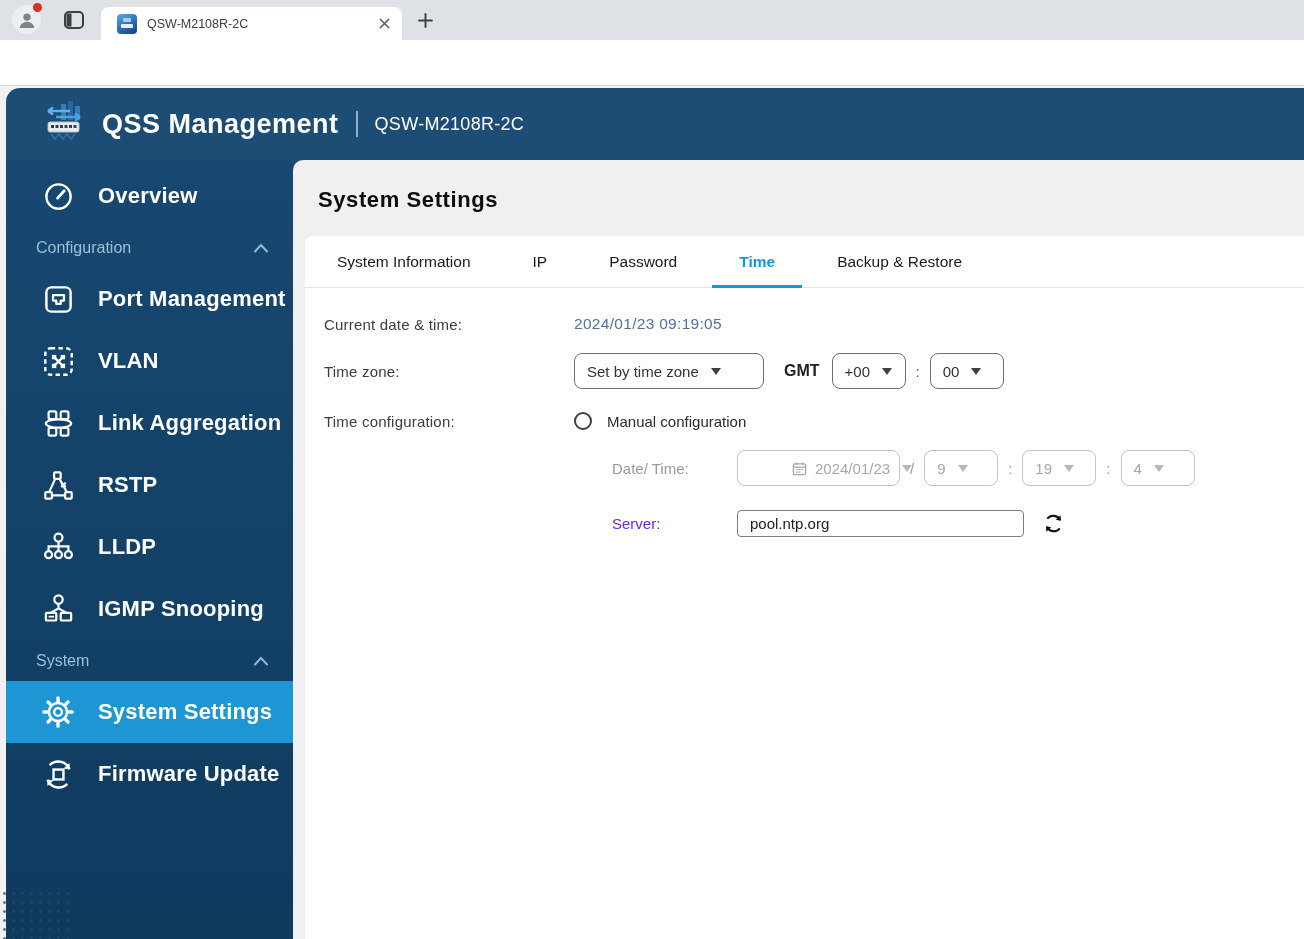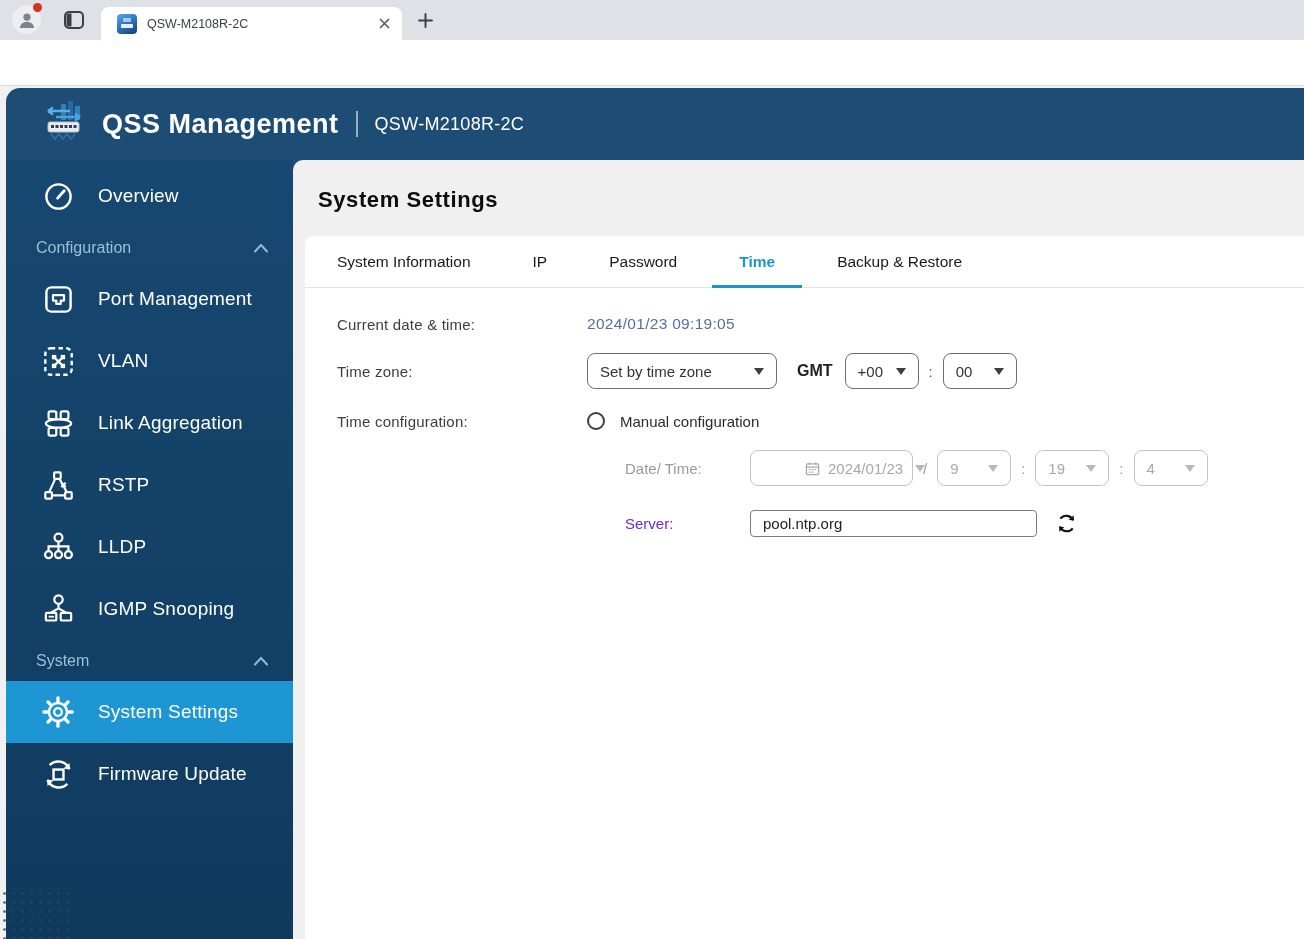--- a/index.html
+++ b/index.html
@@ -36,45 +36,45 @@
   .shell { position:absolute; left:6px; top:2px; right:0; bottom:0; background:#1d4d74; border-top-left-radius:14px; }
   .app-header { position:absolute; left:0; top:0; right:0; height:72px; display:flex; align-items:center; padding-left:34px; }
   .app-title { color:#fff; font-size:27px; font-weight:bold; letter-spacing:.5px; margin-left:14px; }
   .title-sep { width:2px; height:26px; background:rgba(255,255,255,.55); margin:0 17px; }
   .device-name { color:#fff; font-size:18px; letter-spacing:.3px; }
 
   .sidebar { position:absolute; left:0; top:72px; width:287px; bottom:0;
     background:linear-gradient(180deg,#174871 0%,#0f3a5e 100%); padding-top:5px; }
   .side-item { height:62px; display:flex; align-items:center; padding-left:34px; cursor:pointer; }
   .side-item .sicon { width:36px; display:flex; justify-content:center; margin-right:22px; }
-  .side-item .slabel { color:#fff; font-weight:normal; font-size:19px; letter-spacing:.2px; }
+  .side-item .slabel { color:#fff; font-weight:bold; font-size:22px; letter-spacing:.2px; }
   .side-item.active { background:#1e96d3; }
   .side-section { height:41px; display:flex; align-items:center; justify-content:space-between;
     padding:0 24px 0 30px; color:#9dbfd8; font-size:16px; }
 
   .content { position:absolute; left:287px; top:72px; right:0; bottom:0; background:#f0f0f0; border-top-left-radius:10px; }
   .page-title { position:absolute; left:25px; top:27px; font-size:22px; font-weight:bold; color:#0d0d0d; letter-spacing:.6px; }
   .card { position:absolute; left:12px; top:76px; right:0; bottom:0; background:#fff; border-top-left-radius:8px; }
   .tabs { display:flex; align-items:stretch; gap:62px; height:52px; padding-left:32px; border-bottom:1px solid #e4e4e4; }
   .tabitem { display:flex; align-items:center; font-size:15.5px; color:#1a1a1a; position:relative; cursor:pointer; white-space:nowrap; }
   .tabitem.active { color:#1896d3; font-weight:bold; }
   .tabitem.active::after { content:""; position:absolute; left:-27px; right:-27px; bottom:-1px; height:3px; background:#1896d3; }
 
-  .form { padding:16px 0 0 32px; font-size:15px; color:#3d3d3d; }
+  .form { padding:16px 0 0 19px; font-size:15px; color:#3d3d3d; }
   .frow { display:flex; align-items:center; }
   .flabel { width:250px; letter-spacing:.2px; color:#3d3d3d; }
   .r1 { height:40px; }
   .r2 { height:54px; }
   .r3 { height:42px; margin-top:2px; }
   .r4 { height:52px; padding-left:288px; }
   .r5 { height:40px; margin-top:14px; }
   .r6 { height:46px; margin-top:6px; padding-left:288px; }
   .value-blue { color:#54719e; font-size:15.5px; letter-spacing:.3px; }
 
-  .sel { display:inline-flex; align-items:center; justify-content:space-between; height:36px;
+  .sel { display:inline-flex; align-items:center; height:36px;
     border:1.5px solid #6f6f6f; border-radius:8px; padding:0 12px; color:#333; cursor:pointer; background:#fff; }
   .sel .caret { width:0; height:0; border-left:5px solid transparent; border-right:5px solid transparent;
     border-top:7px solid #3f3f3f; margin-left:12px; }
   .sel-tz { width:190px; }
   .sel-sm { width:74px; }
   .sel-date { width:163px; }
   .sel.disabled { border-color:#c4c4c4; color:#a8a8a8; cursor:default; }
   .sel.disabled .caret { border-top-color:#b8b8b8; }
   .gmt { font-weight:bold; color:#222; font-size:16px; margin:0 12px 0 20px; }
   .sep { margin:0 10px; color:#555; }

